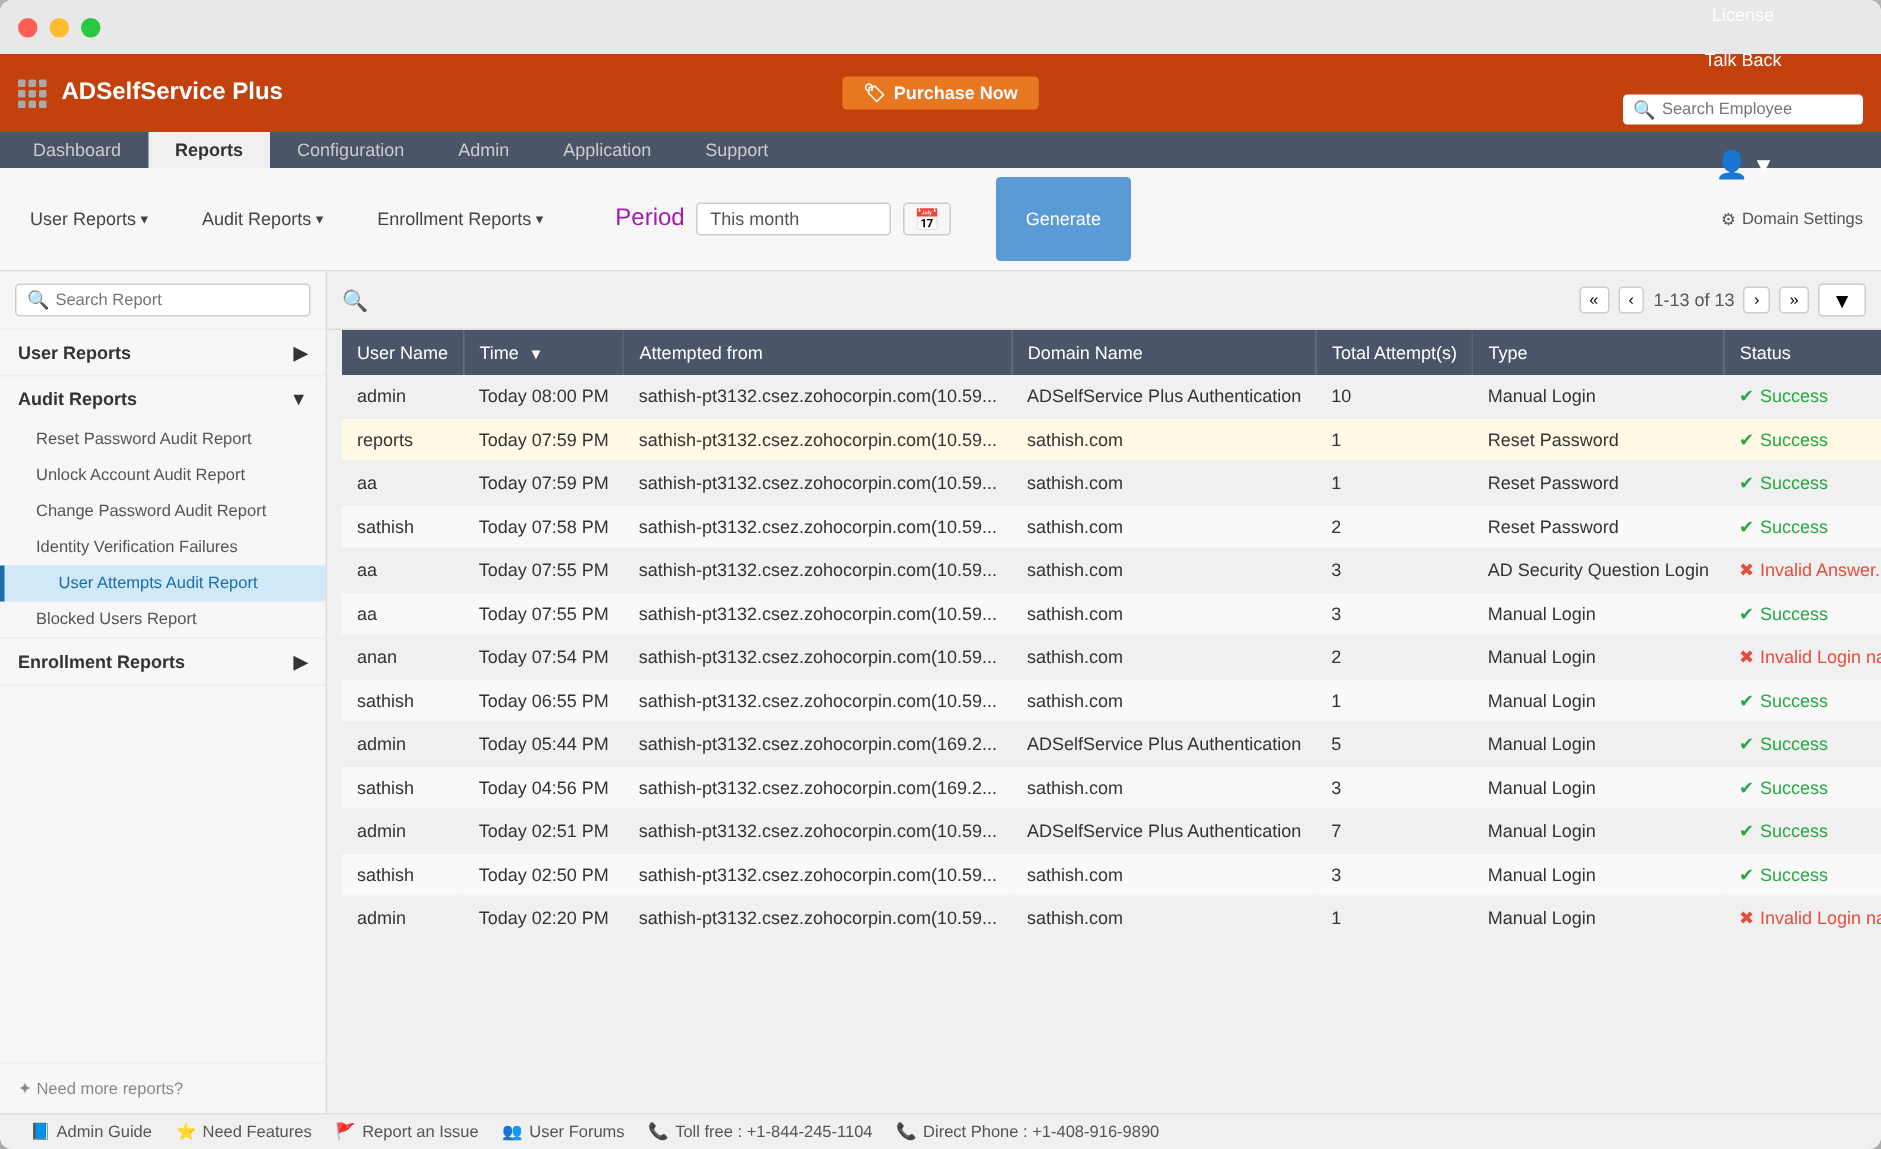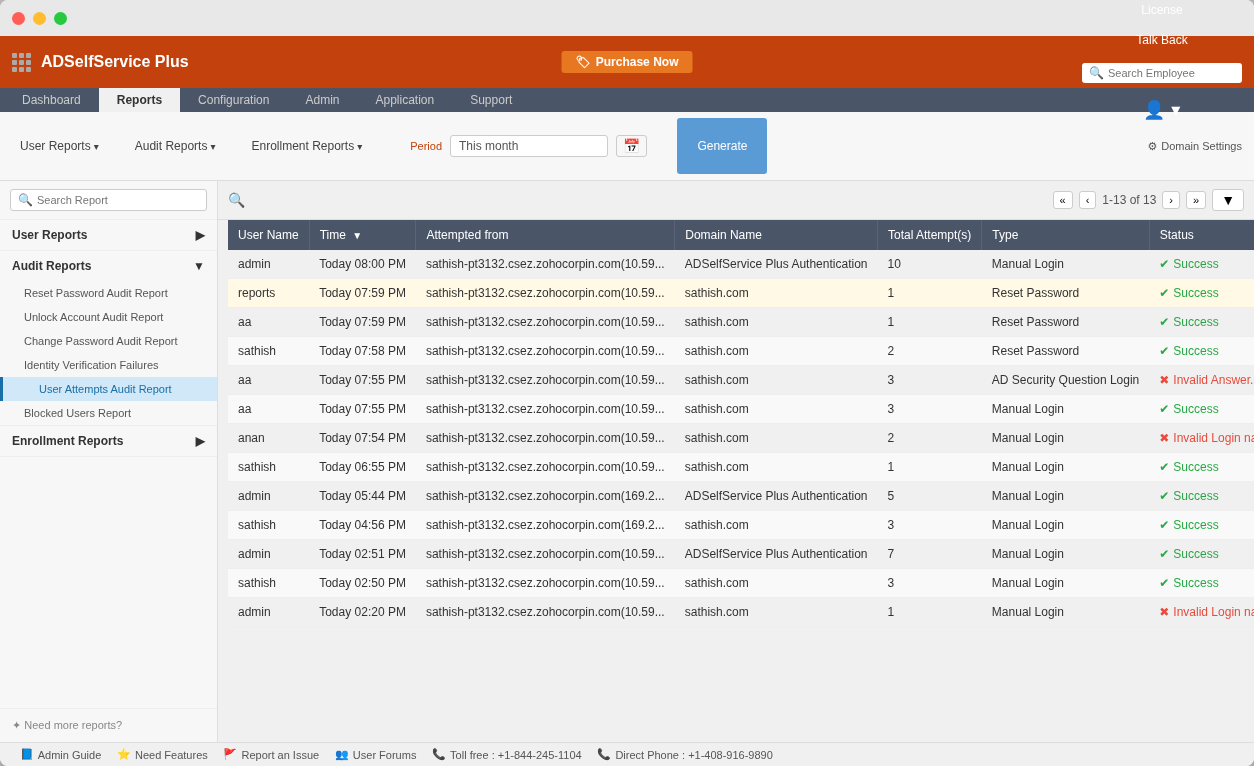--- a/index.html
+++ b/index.html
@@ -143,27 +143,27 @@
       gap: 3px;
       padding: 4px 8px;
       border-radius: 3px;
     }
     .period-section {
       display: flex;
       align-items: center;
       gap: 8px;
       margin-left: 20px;
     }
-    .period-label { color: #c2410c; font-size: 11px; }
+    .period-label { color: #a21caf; font-size: 16px; }
     .period-input {
       border: 1px solid #ccc;
       border-radius: 3px;
       padding: 3px 8px;
       font-size: 12px;
-      width: 158px;
+      width: 130px;
       color: #555;
     }
     .cal-btn {
       background: none;
       border: 1px solid #ccc;
       border-radius: 3px;
       padding: 2px 6px;
       cursor: pointer;
       font-size: 14px;
     }

